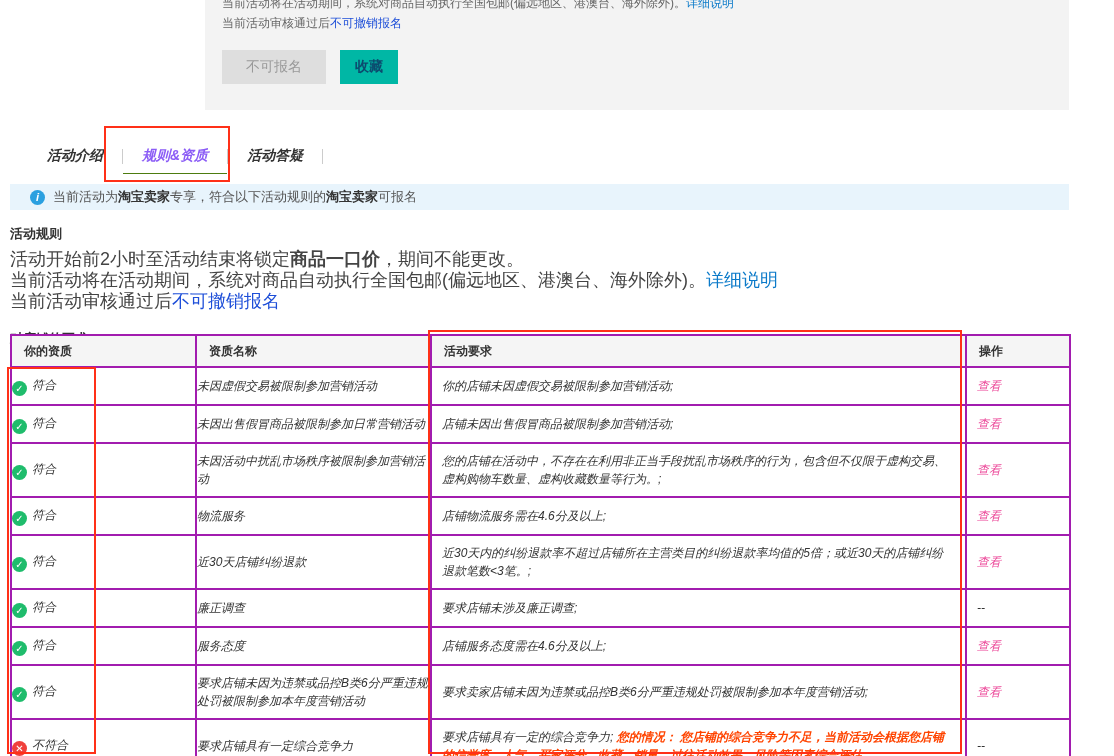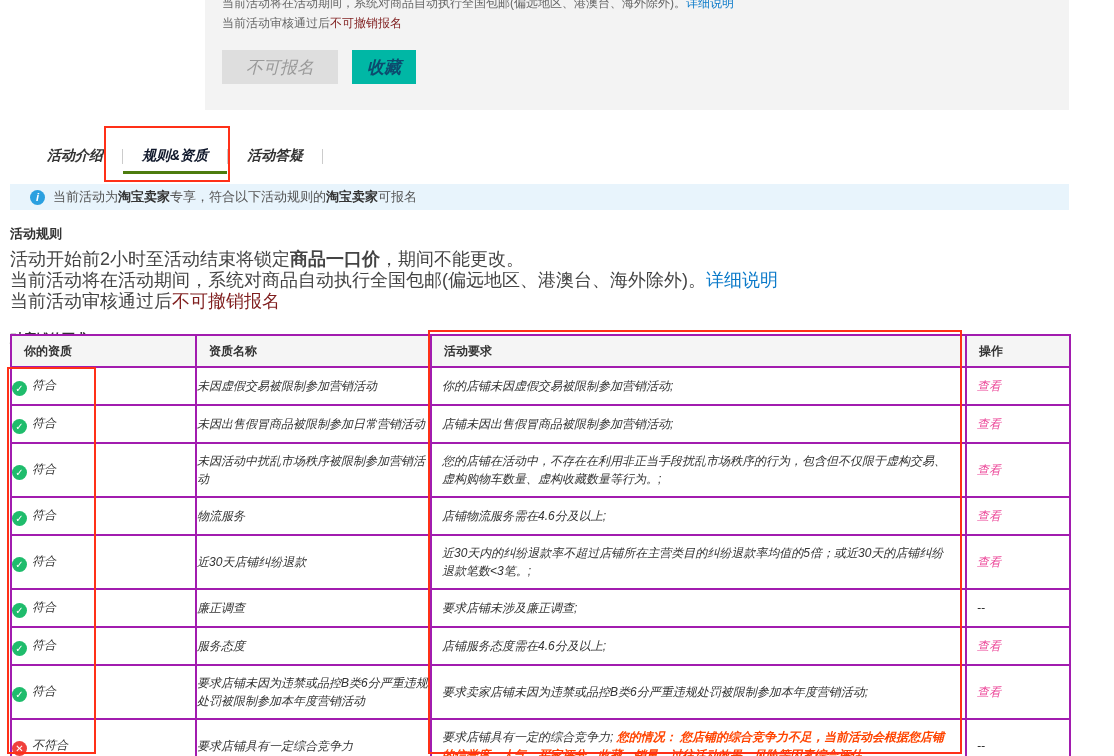--- a/index.html
+++ b/index.html
@@ -6,32 +6,32 @@
   html,body { width:1114px; height:756px; overflow:hidden; background:#fff;
     font-family:"Liberation Sans","DejaVu Sans",sans-serif; }
   body { position:relative; font-size:12px; color:#333; }
 
   
   .top-panel { position:absolute; left:205px; top:0; width:864px; height:110px;
     background:#f3f3f3; padding:0 0 0 17px; overflow:hidden; }
   .top-line { line-height:20px; color:#666; white-space:nowrap; }
   .top-line.first { margin-top:-7px; }
   .link-blue { color:#0b7ac9; text-decoration:none; cursor:pointer; }
-  .text-red { color:#7f1d1d; }
+  .text-red { color:#1d4ed8; }
   .top-buttons { margin-top:17px; display:flex; gap:14px; align-items:center; }
-  .btn { height:34px; font-size:17px; border:none; display:inline-flex;
-    align-items:center; justify-content:center;font-style:italic; }
+  .btn { height:34px; font-size:14px; border:none; display:inline-flex;
+    align-items:center; justify-content:center; }
   .btn-disabled { background:#dedede; color:#999; padding:0 24px; cursor:default; }
   .btn-fav { background:#00b7a5; color:#0c4a6e; font-weight:bold; padding:0 15px; cursor:pointer; }
 
   
   .tabs { position:absolute; left:28px; top:138px; display:flex; align-items:center; height:36px; }
   .tab { font-size:14px; font-weight:bold; color:#333; padding:0 19px; height:36px;
     line-height:34px; cursor:pointer;font-style:italic; }
-  .tab.active { color:#0f172a; border-bottom:3px solid #4d7c0f; }
+  .tab.active { color:#8b5cf6; border-bottom:1px solid #4d7c0f; }
   .tab-sep { width:1px; height:15px; background:#ccc; }
 
   
   .notice { position:absolute; left:10px; top:184px; width:1059px; height:26px;
     background:#e8f4fc; display:flex; align-items:center; padding-left:20px;
     font-size:13px; color:#555; }
   .info-icon { width:15px; height:15px; border-radius:50%; background:#2ba0e0; color:#fff;
     font-size:11px; font-style:italic; font-weight:bold; display:inline-flex;
     align-items:center; justify-content:center; margin-right:8px; flex:0 0 15px; }
   .seg-bold { font-weight:bold; color:#333; }

